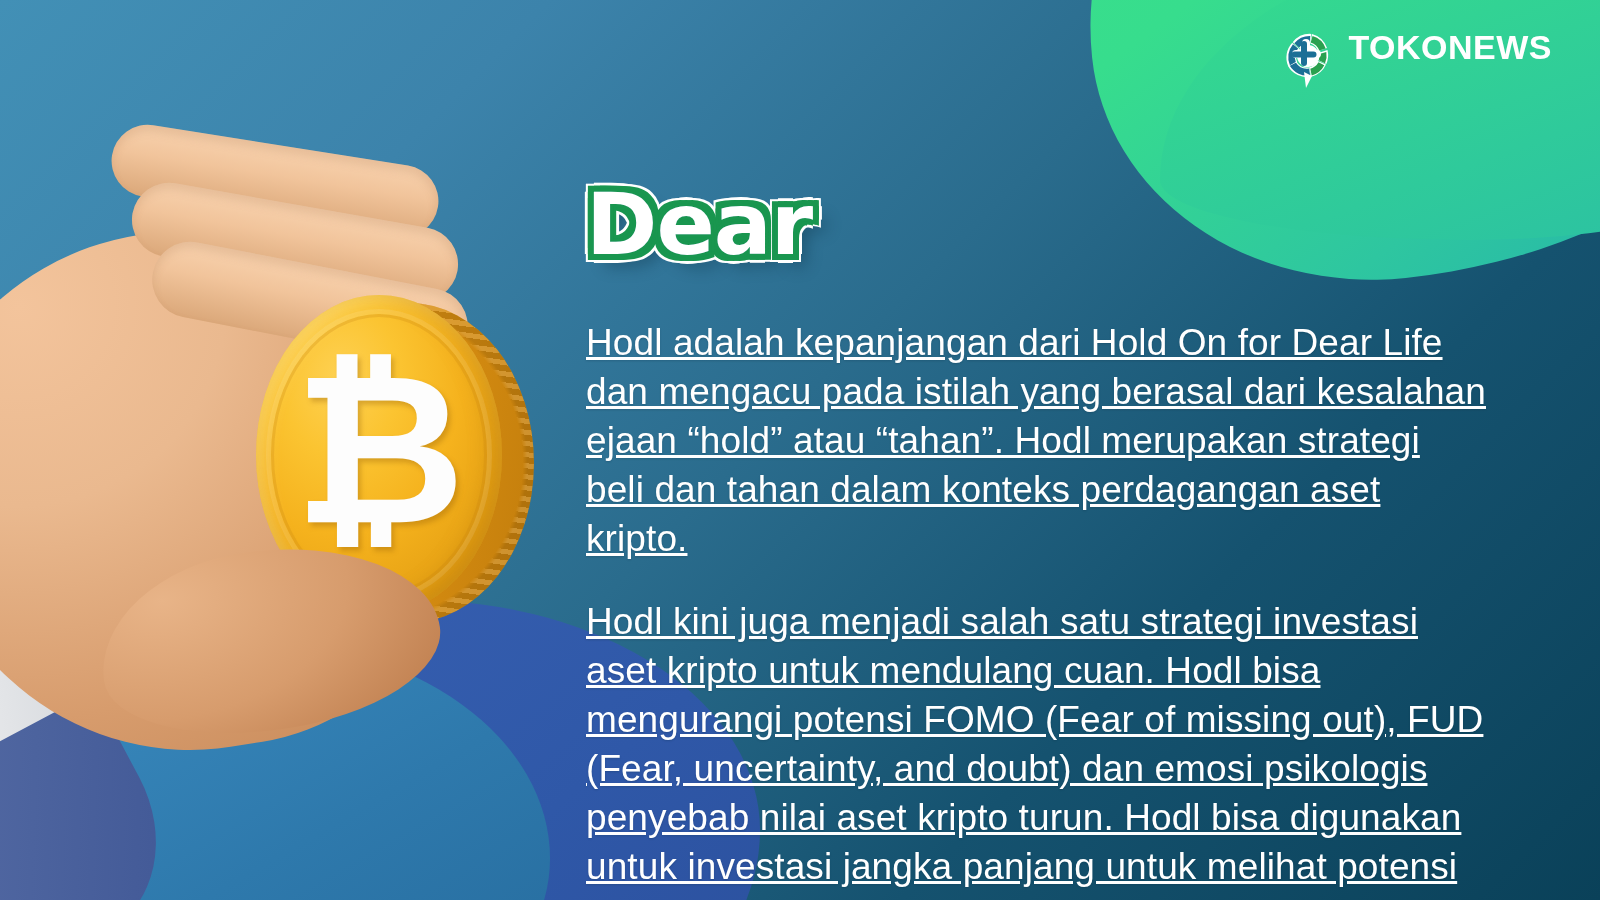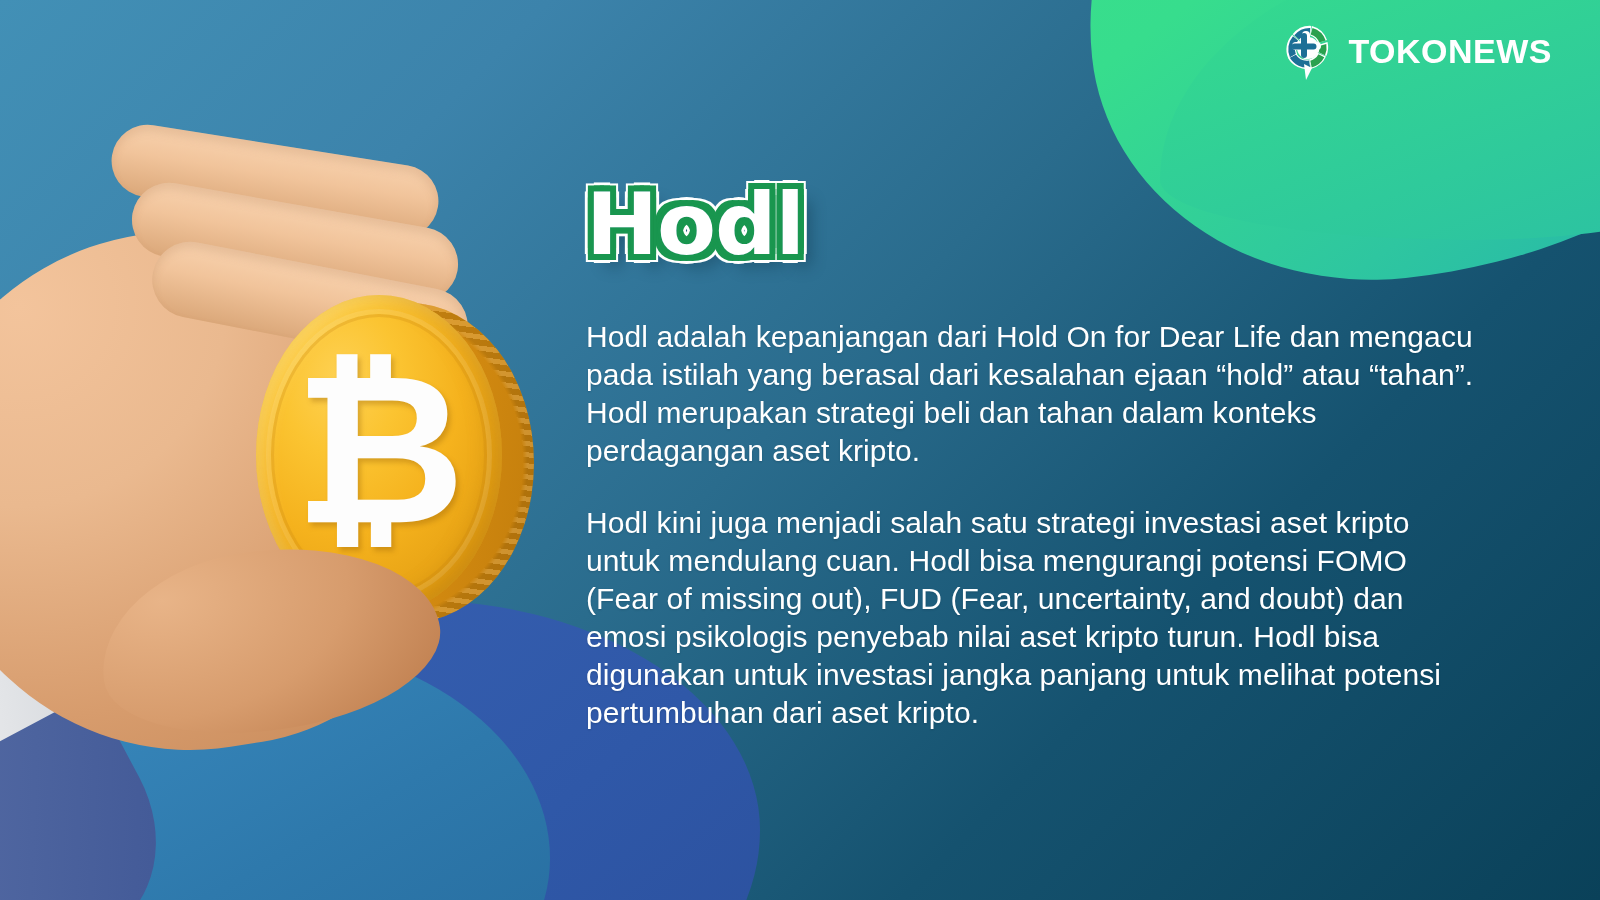--- a/index.html
+++ b/index.html
@@ -116,21 +116,21 @@
     text-shadow:3px 4px 5px rgba(150,95,10,.35);
     letter-spacing:0;
   }
   .coin-shadow{
     position:absolute;left:10px;top:310px;width:300px;height:58px;
     background:radial-gradient(closest-side, rgba(10,40,60,.35), rgba(10,40,60,0));
     border-radius:50%;
   }
 
   
-  .logo{position:absolute;right:48px;top:20px;display:flex;align-items:center;gap:14px;}
+  .logo{position:absolute;right:48px;top:28px;display:flex;gap:14px;}
   .logo-mark{width:56px;height:62px;flex:0 0 auto;}
   .logo-text{color:#ffffff;font-size:34px;font-weight:bold;letter-spacing:.5px;
     font-family:"Liberation Sans", sans-serif;}
 
   
   .content{position:absolute;left:586px;top:176px;width:920px;}
 
   .title-wrap{position:relative;height:104px;margin-bottom:38px;}
   .title{
     position:absolute;left:0;top:0;margin:0;
@@ -150,26 +150,27 @@
       5px 3px 0 #19964f, -5px 3px 0 #19964f, 3px 5px 0 #19964f, -3px 5px 0 #19964f,
       5px -3px 0 #19964f, -5px -3px 0 #19964f, 3px -5px 0 #19964f, -3px -5px 0 #19964f,
       
       9px 0 0 #ffffff, -9px 0 0 #ffffff, 0 9px 0 #ffffff, 0 -9px 0 #ffffff,
       8px 8px 0 #ffffff, -8px 8px 0 #ffffff, 8px -8px 0 #ffffff, -8px -8px 0 #ffffff,
       12px 12px 16px rgba(8,40,58,.40);
   }
 
   .para{
     color:#ffffff;
-    font-size:30px;
-    line-height:38px;
+    font-size:37px;
+    line-height:49px;
     margin:0 0 34px 0;
     letter-spacing:.1px;
     text-shadow:0 1px 2px rgba(8,40,58,.22);
     max-width:900px;
+    text-decoration:underline;
   }
   .para:last-child{margin-bottom:16px;}
 </style>
 </head>
 <body>
 
 <div class="stage">
 
   <div class="bg-layer">
     <div class="blob-green"></div>
@@ -217,19 +218,19 @@
       <circle cx="30" cy="28" r="11" fill="#ffffff"></circle>
       <path d="M22 22 h6 v-7 a4 4 0 0 1 8 0 v7 h7 a4 4 0 0 1 0 8 h-7 v5 a4 4 0 0 1 -8 0 v-5 h-6 a4 4 0 0 1 0 -8 z" fill="#ffffff" transform="translate(-4,0)"></path>
       <path d="M20 23.5 h6.5 v-7.5 a3 3 0 0 1 6 0 v7.5 h6.5 a3 3 0 0 1 0 6 h-6.5 v5.5 a3 3 0 0 1 -6 0 v-5.5 h-6.5 a3 3 0 0 1 0 -6 z" fill="#1c6f96" transform="translate(-3.5,0)"></path>
       <path d="M26 44 l8 4 l-6 12 z" fill="#ffffff"></path>
     </svg>
     <span class="logo-text">TOKONEWS</span>
   </div>
 
   <div class="content">
     <div class="title-wrap">
-      <h1 class="title">Hodl</h1>
+      <h1 class="title">Dear</h1>
     </div>
     <p class="para">Hodl adalah kepanjangan dari Hold On for Dear Life dan mengacu pada istilah yang berasal dari kesalahan ejaan “hold” atau “tahan”. Hodl merupakan strategi beli dan tahan dalam konteks perdagangan aset kripto.</p>
     <p class="para">Hodl kini juga menjadi salah satu strategi investasi aset kripto untuk mendulang cuan. Hodl bisa mengurangi potensi FOMO (Fear of missing out), FUD (Fear, uncertainty, and doubt) dan emosi psikologis penyebab nilai aset kripto turun. Hodl bisa digunakan untuk investasi jangka panjang untuk melihat potensi pertumbuhan dari aset kripto.</p>
   </div>
 
 </div>
 
 </body></html>

